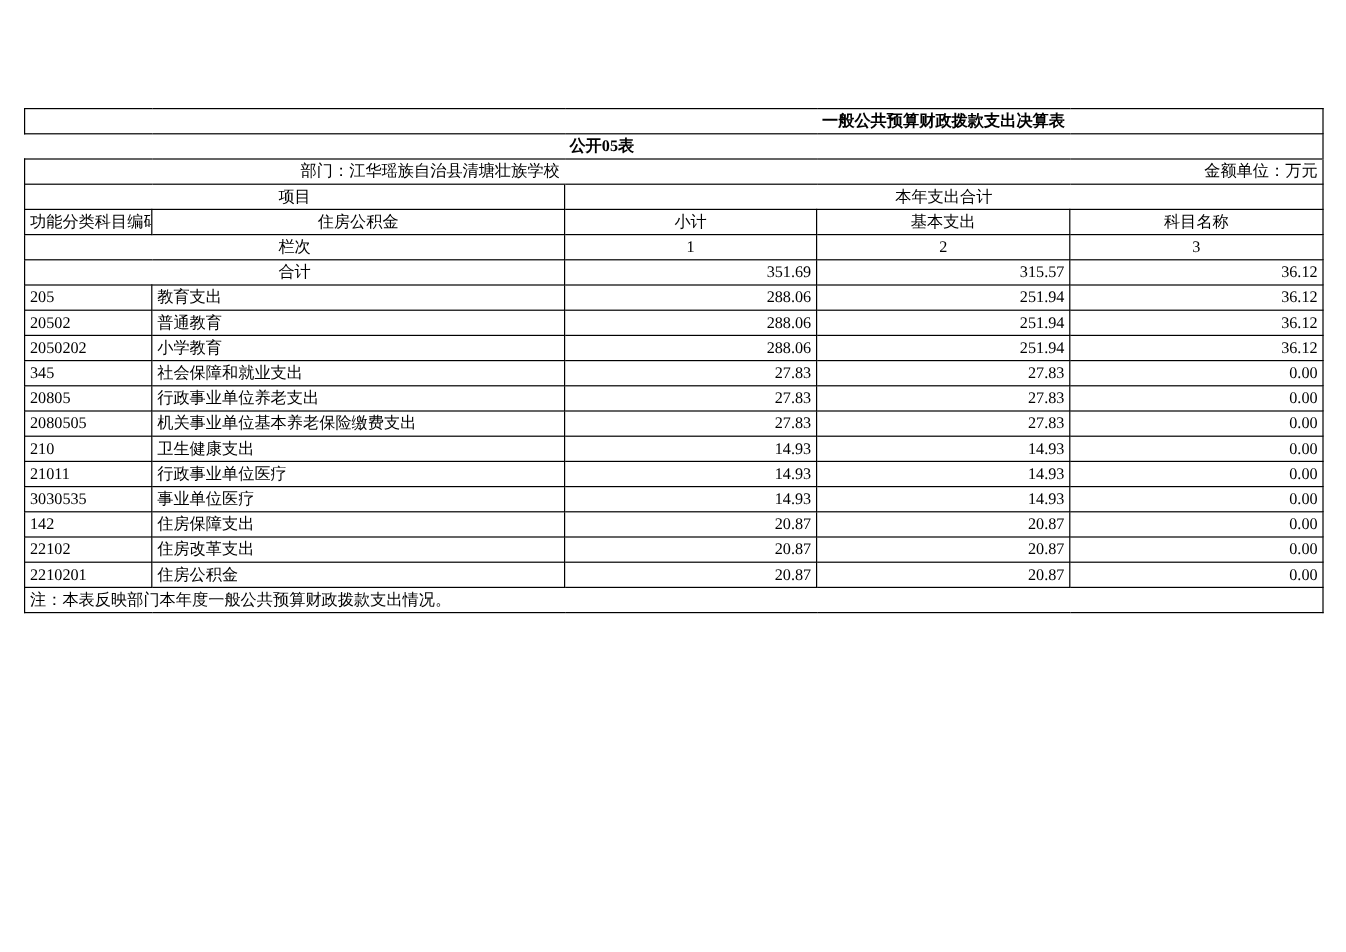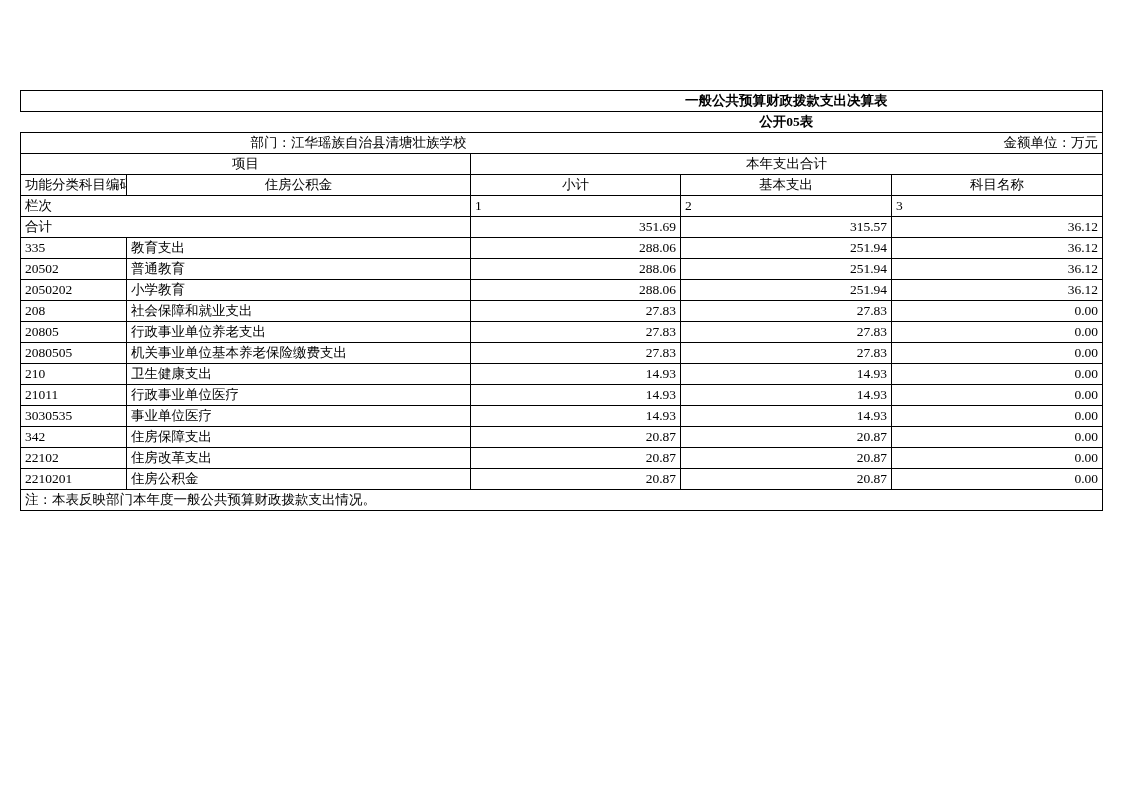--- a/index.html
+++ b/index.html
@@ -37,40 +37,40 @@
     white-space: nowrap;
     overflow: hidden;
   }
   .title-cell {
     text-align: center;
     font-weight: bold;
     font-size: 14.5px;
     height: 24px;
   }
   .pub-cell {
-    text-align: center;
+    text-align: left;
     font-weight: bold;
     font-size: 14.5px;
     height: 24px;
     padding-right: 8px;
   }
   .nb { border: none !important; }
   .no-left { border-left: none !important; }
   .no-right { border-right: none !important; }
   .dept-cell {
     text-align: right;
     padding-left: 8px;
     font-size: 14px;
   }
   .unit-cell {
     text-align: right;
     padding-right: 8px;
     font-size: 14px;
   }
-  .ctr { }
+  .ctr { text-align: center; }
   .rgt { text-align: right; padding-right: 6px; }
   .lft { text-align: left; padding-left: 6px; }
   .hdr {
     text-align: center;
     font-size: 14px;
   }
   .code-hdr {
     text-align: center;
     font-size: 13.5px;
     line-height: 1.15;
@@ -131,42 +131,42 @@
       </tr>
       <tr class="total-row">
         <td colspan="2" class="ctr">合计</td>
         <td class="rgt">351.69</td>
         <td class="rgt">315.57</td>
         <td class="rgt">36.12</td>
       </tr>
     </tbody>
     <tbody id="rows-body">
         <tr>
-          <td class="lft">335</td>
+          <td class="lft">205</td>
           <td class="lft name-indent">教育支出</td>
           <td class="rgt">288.06</td>
           <td class="rgt">251.94</td>
           <td class="rgt">36.12</td>
         </tr>
         <tr>
           <td class="lft">20502</td>
           <td class="lft name-indent">普通教育</td>
           <td class="rgt">288.06</td>
           <td class="rgt">251.94</td>
           <td class="rgt">36.12</td>
         </tr>
         <tr>
           <td class="lft">2050202</td>
           <td class="lft name-indent">小学教育</td>
           <td class="rgt">288.06</td>
           <td class="rgt">251.94</td>
           <td class="rgt">36.12</td>
         </tr>
         <tr>
-          <td class="lft">208</td>
+          <td class="lft">345</td>
           <td class="lft name-indent">社会保障和就业支出</td>
           <td class="rgt">27.83</td>
           <td class="rgt">27.83</td>
           <td class="rgt">0.00</td>
         </tr>
         <tr>
           <td class="lft">20805</td>
           <td class="lft name-indent">行政事业单位养老支出</td>
           <td class="rgt">27.83</td>
           <td class="rgt">27.83</td>
@@ -194,21 +194,21 @@
           <td class="rgt">0.00</td>
         </tr>
         <tr>
           <td class="lft">3030535</td>
           <td class="lft name-indent">事业单位医疗</td>
           <td class="rgt">14.93</td>
           <td class="rgt">14.93</td>
           <td class="rgt">0.00</td>
         </tr>
         <tr>
-          <td class="lft">342</td>
+          <td class="lft">142</td>
           <td class="lft name-indent">住房保障支出</td>
           <td class="rgt">20.87</td>
           <td class="rgt">20.87</td>
           <td class="rgt">0.00</td>
         </tr>
         <tr>
           <td class="lft">22102</td>
           <td class="lft name-indent">住房改革支出</td>
           <td class="rgt">20.87</td>
           <td class="rgt">20.87</td>

